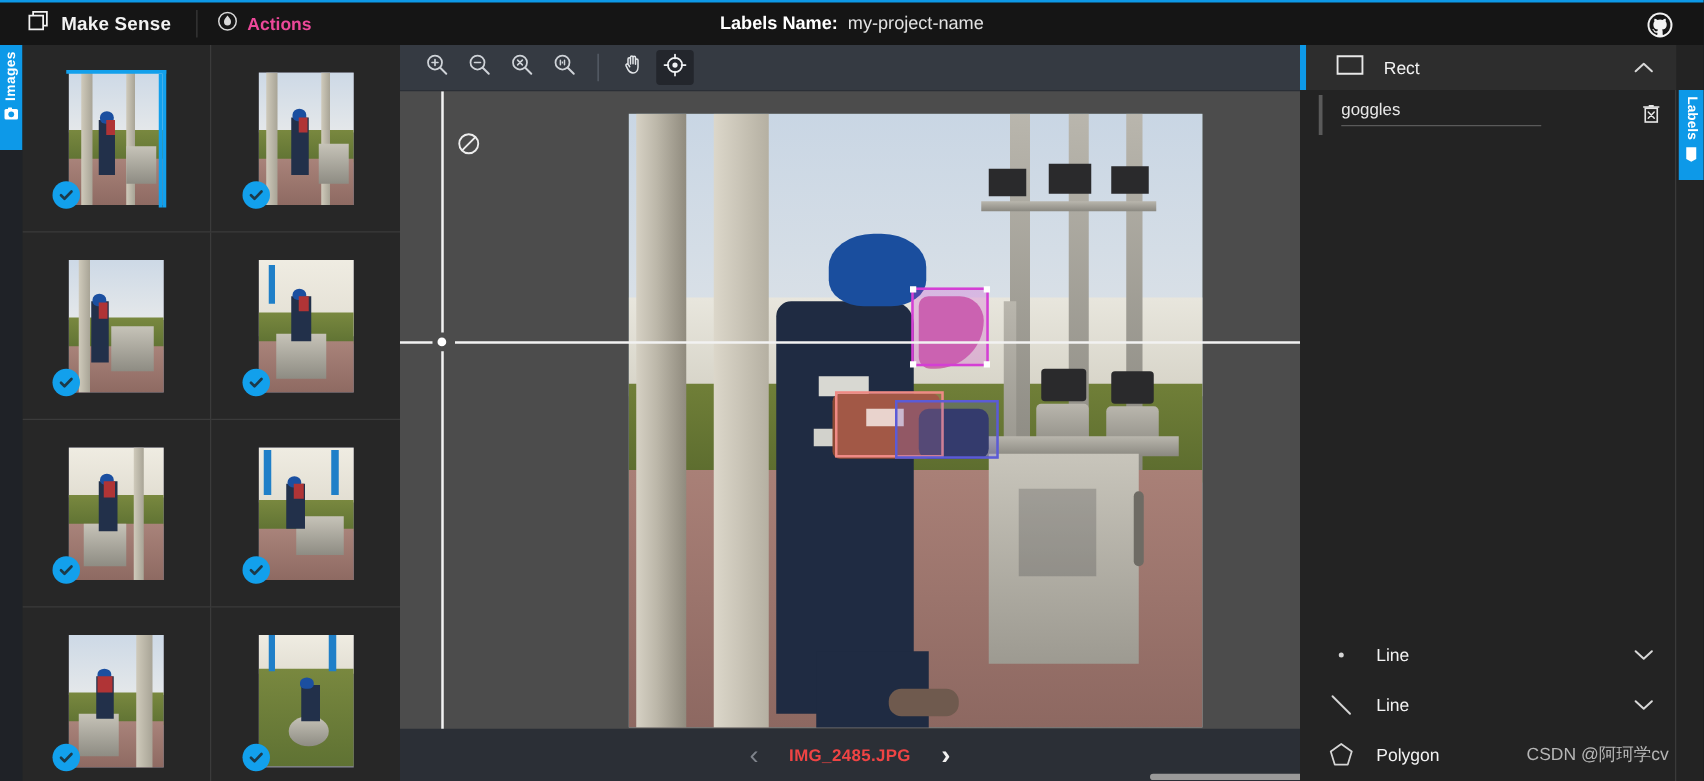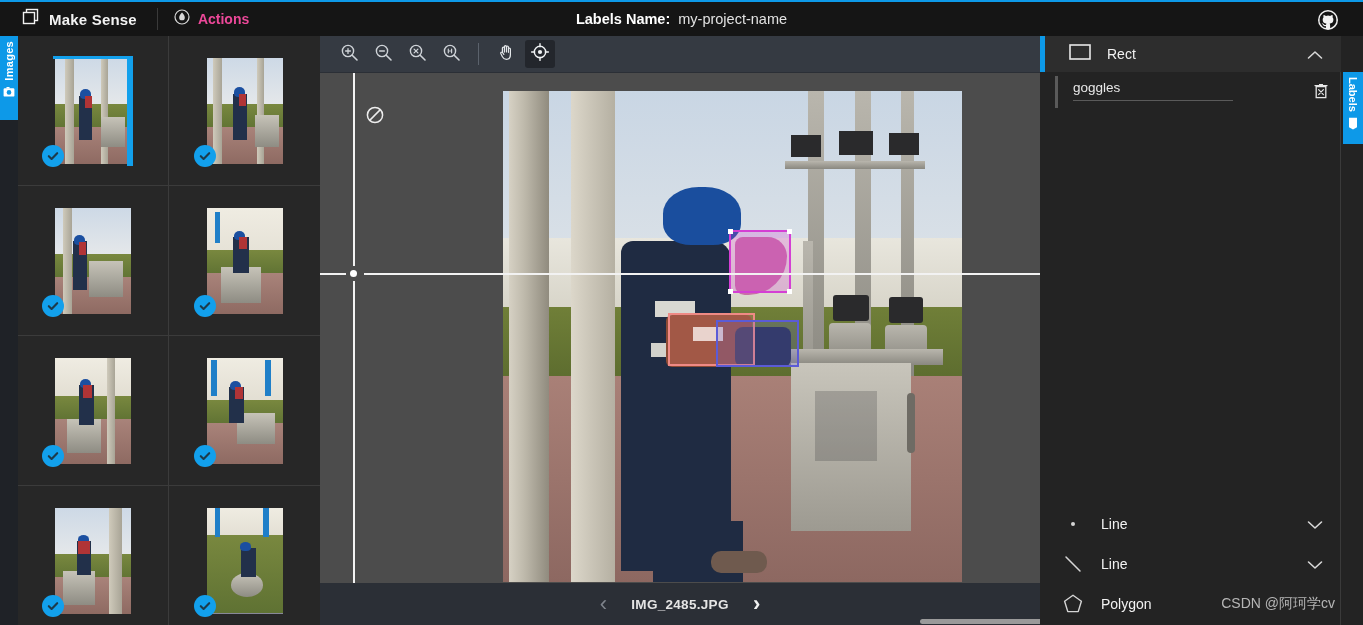--- a/index.html
+++ b/index.html
@@ -143,21 +143,21 @@
   .ch-v { position: absolute; width: 2px; background: #f2f2f2; left: 33px; }
   .ch-h { position: absolute; height: 2px; background: #f2f2f2; top: 200px; }
   .ch-dot { position: absolute; width: 7px; height: 7px; border-radius: 50%; background: #fff; left: 30px; top: 197px; }
   .ch-ban { position: absolute; left: 45px; top: 32px; }
 
   .filmstrip {
     position: absolute; left: 0; bottom: 0; width: 720px; height: 42px;
     background: #2b2f36;
     display: flex; align-items: center; justify-content: center; gap: 0;
   }
-  .fname { color: #e5e5e5; font-size: 13.5px; font-weight: bold; letter-spacing: .3px; }
+  .fname { color: #ef4444; font-size: 13.5px; font-weight: bold; letter-spacing: .3px; }
   .arrow { width: 56px; text-align: center; cursor: pointer; font-size: 22px; line-height: 1; }
   .arrow.prev { color: #7e838b; }
   .arrow.next { color: #f2f2f2; font-weight: bold; }
   .hscroll {
     position: absolute; left: 600px; bottom: 1px; width: 360px; height: 5px;
     background: #9a9a9a; border-radius: 3px;
   }
 
   
   .rightpanel {

